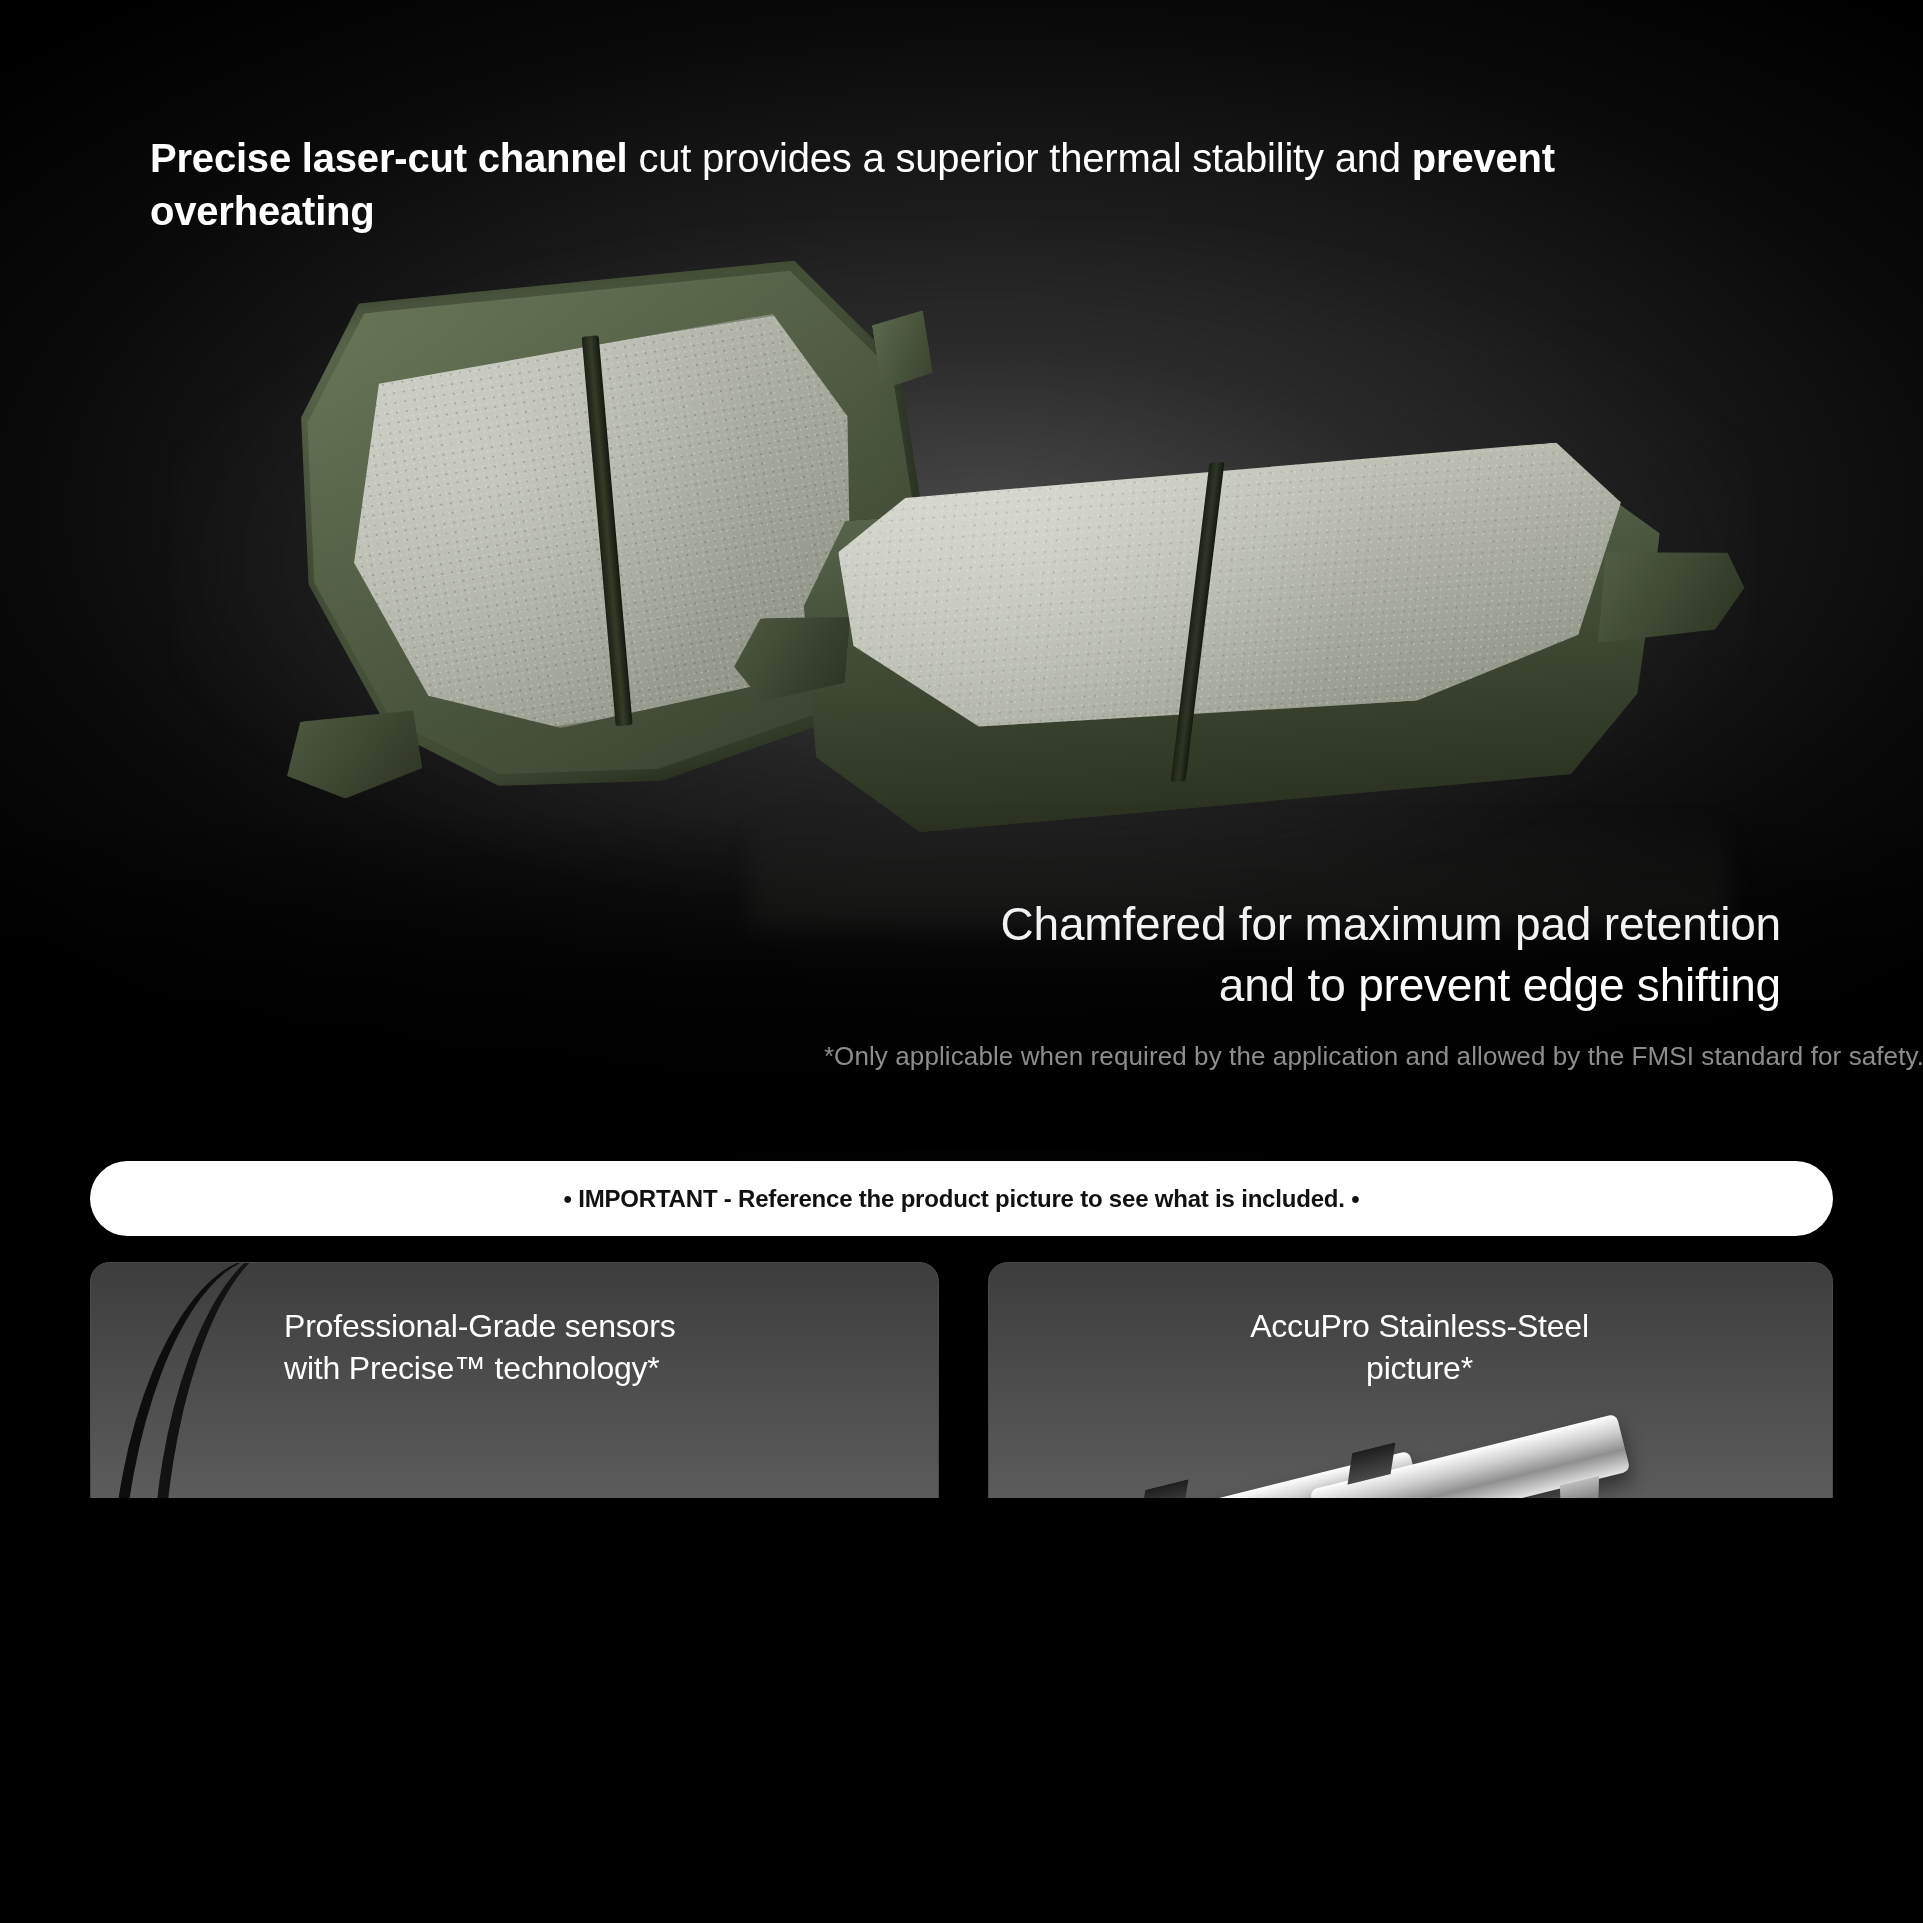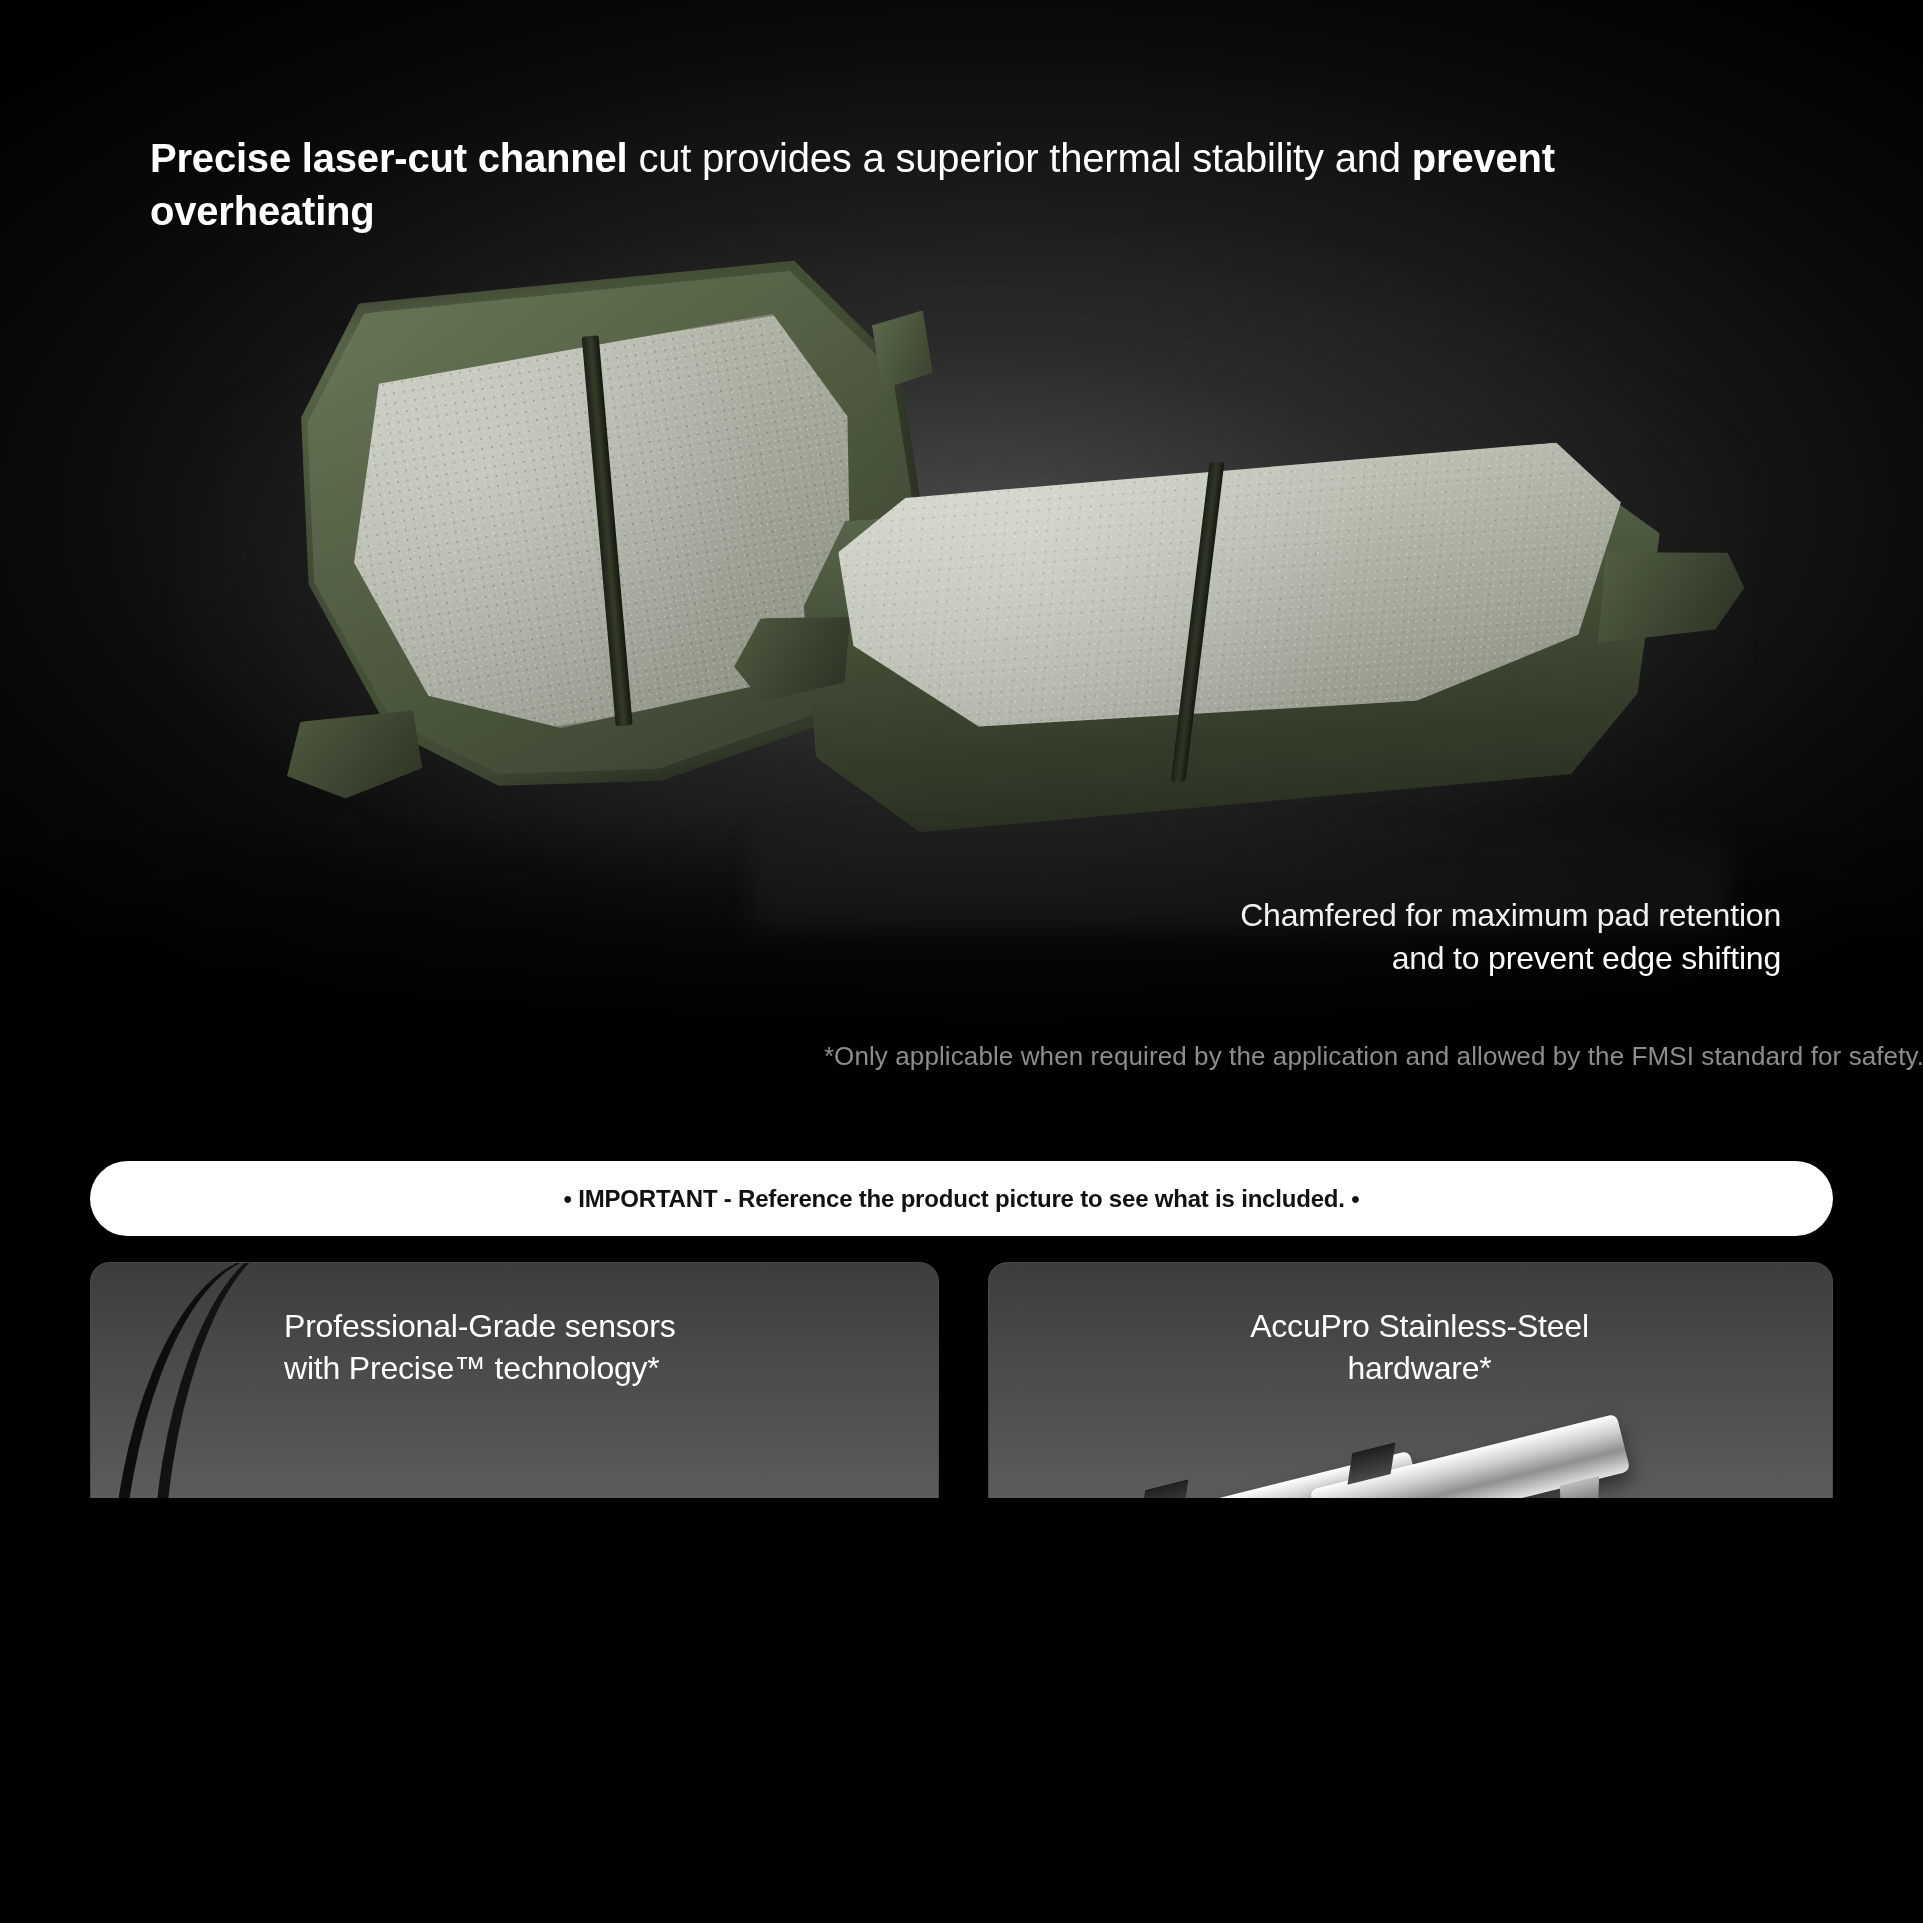--- a/index.html
+++ b/index.html
@@ -37,21 +37,21 @@
   .headline {
     position:absolute; left:150px; top:132px; width:1593px;
     color:#ffffff; font-size:40px; line-height:1.33; letter-spacing:-0.2px;
     font-weight:400;
   }
   .headline b { font-weight:700; }
 
   .subline {
     position:absolute; right:143px; top:894px; width:1127px;
     text-align:right;
-    color:#f2f2f2; font-size:32px; line-height:1.33; font-weight:400;
+    color:#f2f2f2; font-size:46px; line-height:1.33; font-weight:400;
     letter-spacing:-0.2px;
   }
   .subline b { font-weight:400; color:#fff; }
 
   .footnote {
     position:absolute; left:0; top:1041px; width:1924px; text-align:right;
     color:#8d8d8d; font-size:26px; font-weight:400; letter-spacing:0.1px;
   }
 
   
@@ -337,18 +337,18 @@
       <div class="hw-shadow"></div>
       <div class="clip c1"></div>
       <div class="clip c2"></div>
       <div class="clip c3"></div>
       <div class="clip c4"></div>
       <div class="clip c5"></div>
       <div class="clip c6"></div>
     </div>
     <div class="card-title">
       <span>AccuPro Stainless-Steel</span><br>
-      <span>hardware*</span>
+      <span>picture*</span>
     </div>
   </div>
 
 </div>
 
 
 </body></html>

